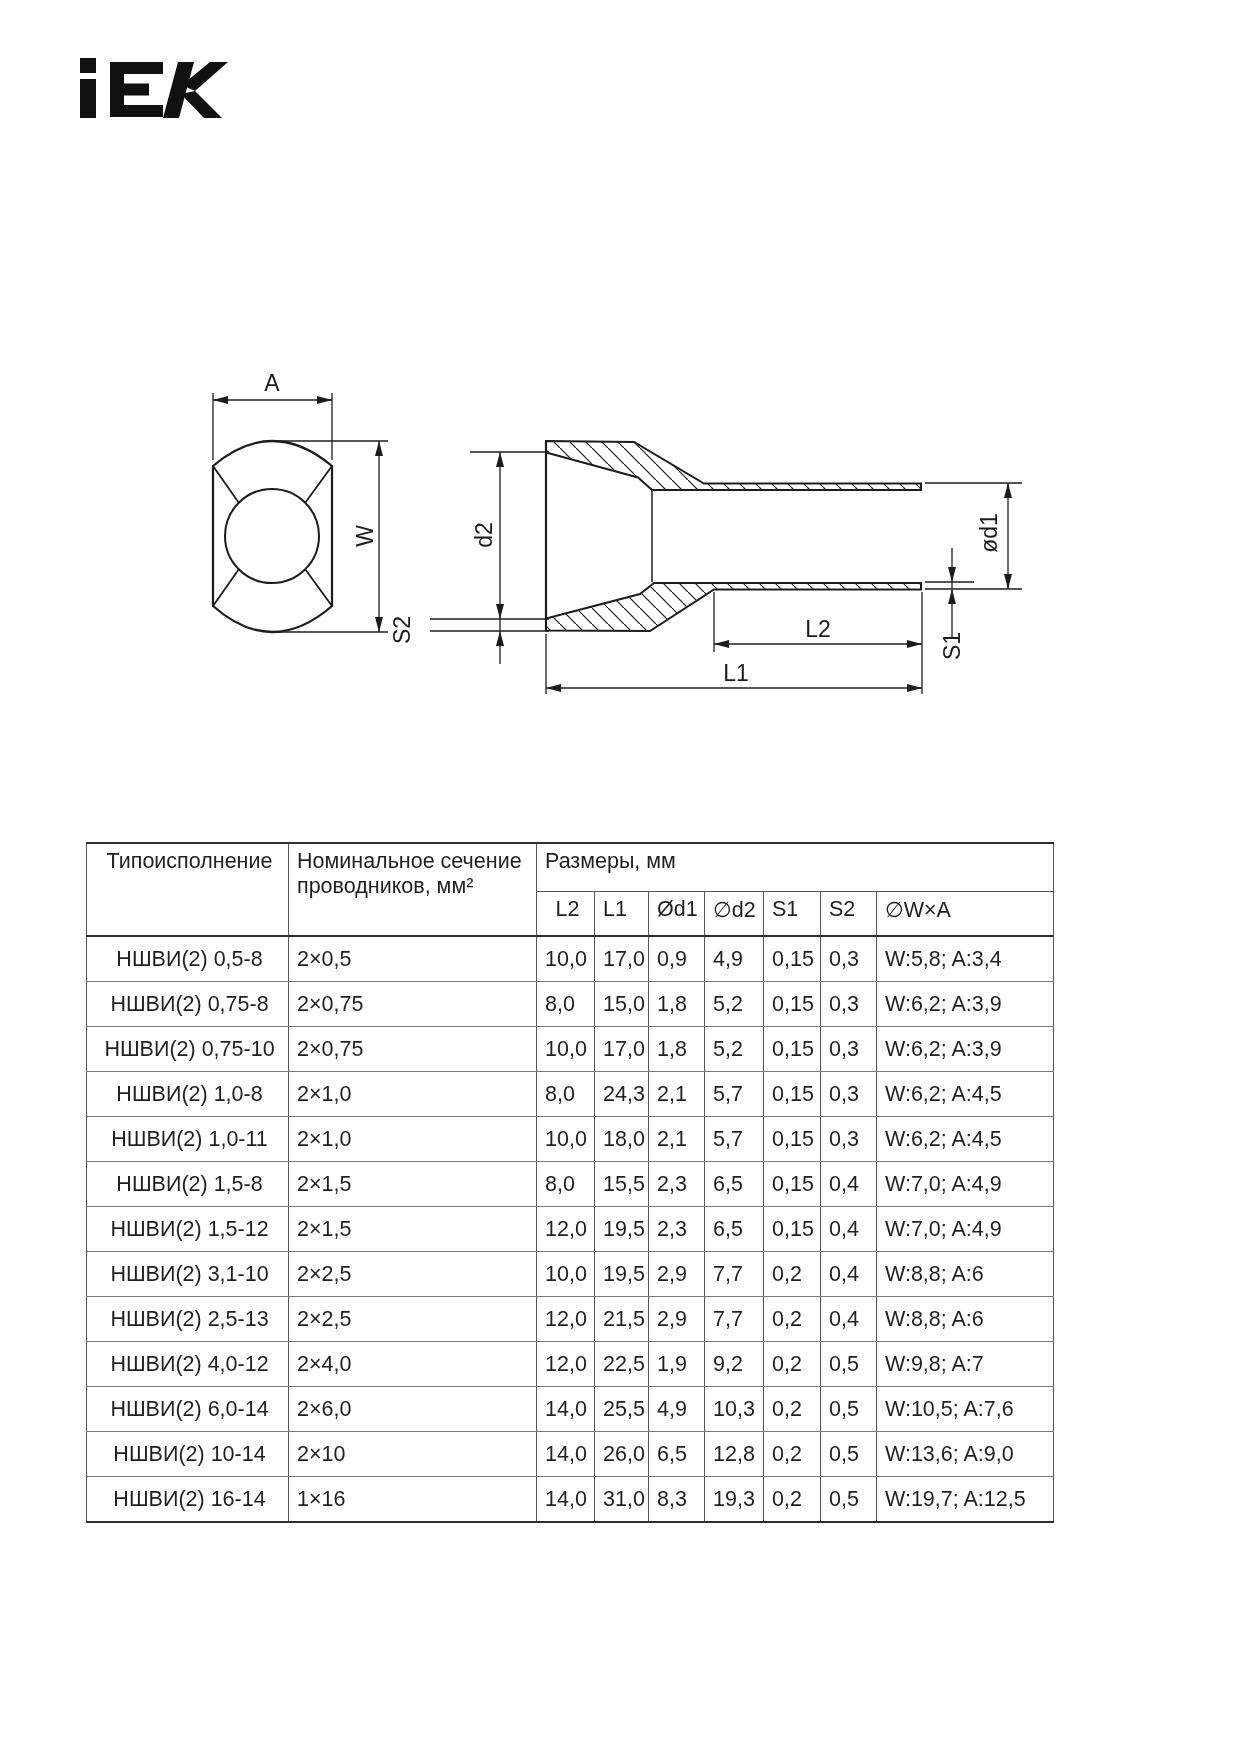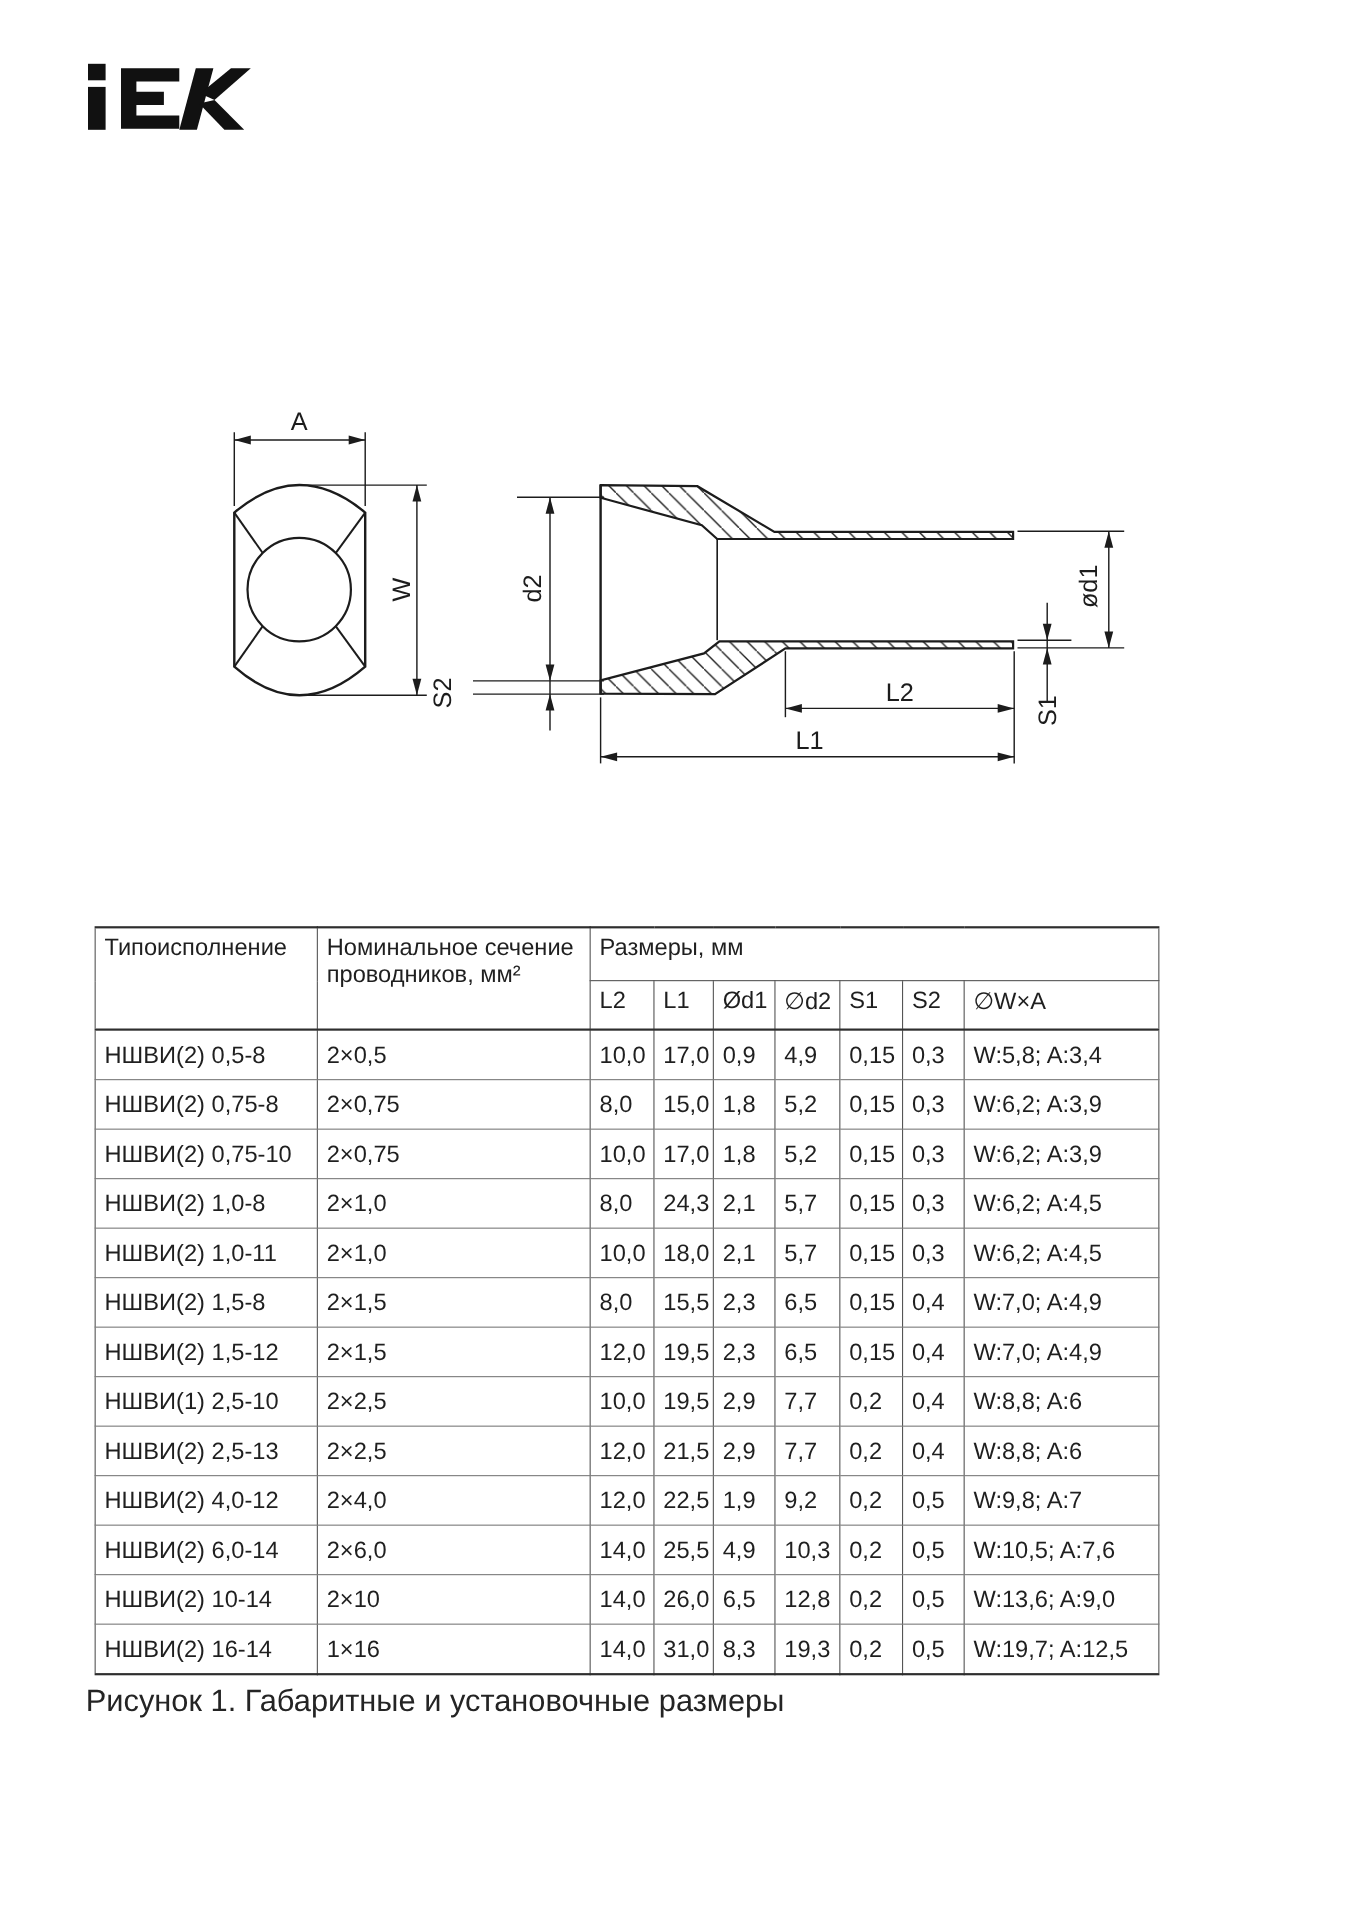--- a/index.html
+++ b/index.html
@@ -19,21 +19,21 @@
   #spec-table th,#spec-table td{
     border:1px solid #555;padding:2px 4px 2px 8px;font-weight:normal;
     text-align:left;overflow:hidden;white-space:nowrap;
   }
   #spec-table thead th{vertical-align:top;padding-top:5px;white-space:normal;}
   #spec-table thead tr.h1 th{height:40px;}
   #spec-table thead tr.h2 th{height:36px;white-space:nowrap;}
   #spec-table thead{border-bottom:2px solid #2e2e2e;}
   #spec-table{border-top:2px solid #2e2e2e;border-bottom:2px solid #2e2e2e;}
   #spec-table tbody td{height:40px;border-top:1.5px solid #7a7a7a;border-bottom:1.5px solid #7a7a7a;}
-  #spec-table td:first-child,#spec-table th:first-child{border-left:1px solid #555;}
+  #spec-table td:first-child,#spec-table th:first-child{border-left:1px solid #555;text-align:center;}
   #caption{position:absolute;left:78px;top:1530px;font-size:28px;color:#242424;}
 </style>
 </head>
 <body>
 
 <div id="page">
 
   <svg id="logo" viewBox="0 0 152 62" aria-label="IEK">
     <g fill="#111">
       <rect x="2" y="1" width="16" height="15"></rect>
@@ -227,21 +227,21 @@
           <td>2×1,5</td>
           <td>12,0</td>
           <td>19,5</td>
           <td>2,3</td>
           <td>6,5</td>
           <td>0,15</td>
           <td>0,4</td>
           <td>W:7,0; A:4,9</td>
         </tr>
         <tr>
-          <td>НШВИ(1) 2,5-10</td>
+          <td>НШВИ(2) 3,1-10</td>
           <td>2×2,5</td>
           <td>10,0</td>
           <td>19,5</td>
           <td>2,9</td>
           <td>7,7</td>
           <td>0,2</td>
           <td>0,4</td>
           <td>W:8,8; A:6</td>
         </tr>
         <tr>
@@ -295,15 +295,14 @@
           <td>31,0</td>
           <td>8,3</td>
           <td>19,3</td>
           <td>0,2</td>
           <td>0,5</td>
           <td>W:19,7; A:12,5</td>
         </tr>
       </tbody>
   </table>
 
-  <div id="caption">Рисунок 1. Габаритные и установочные размеры</div>
 
 </div>
 
 </body></html>

